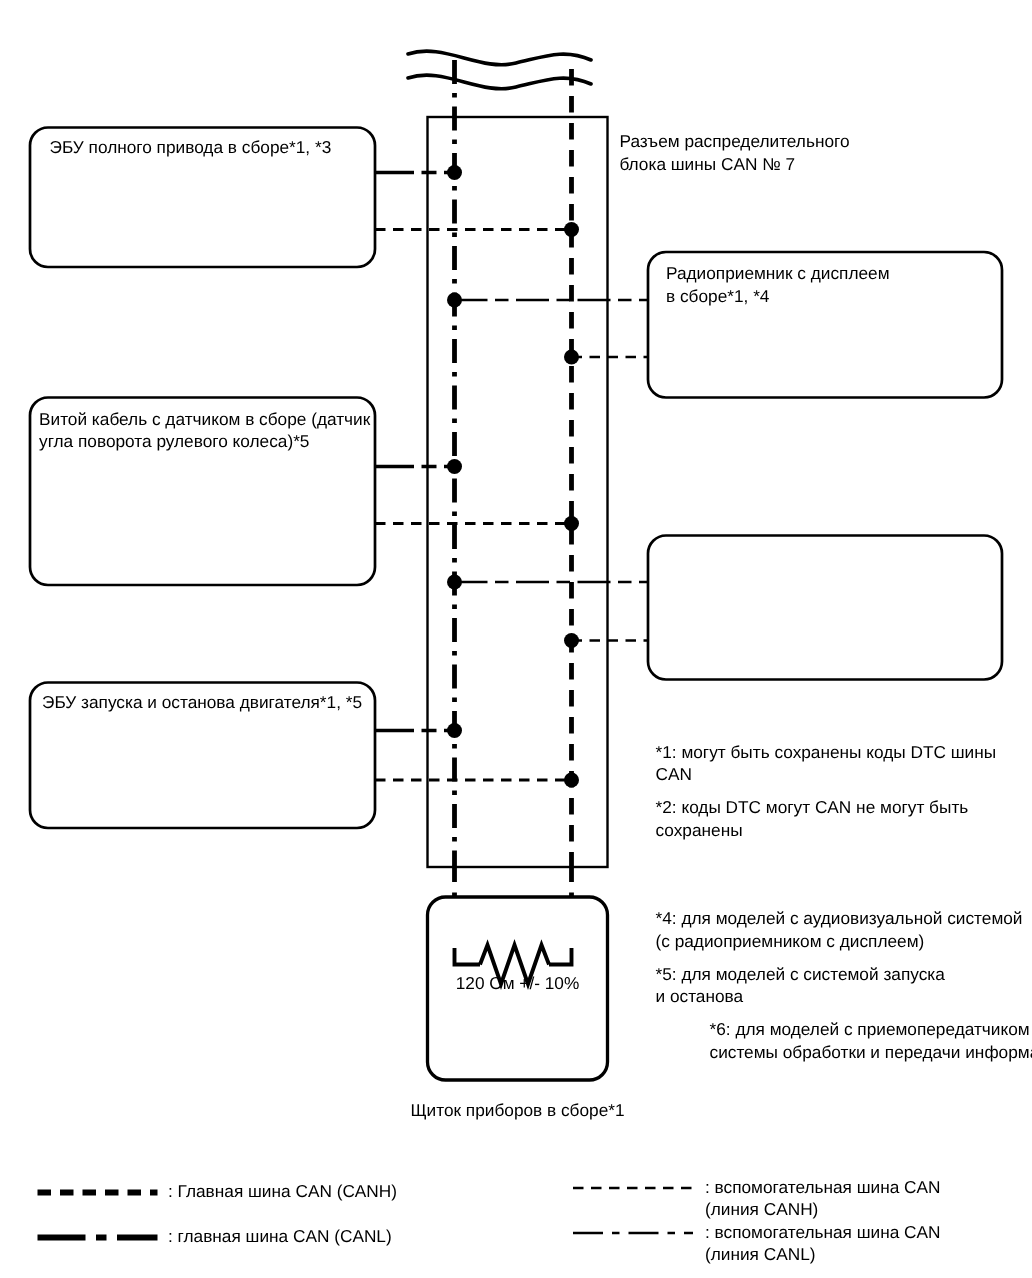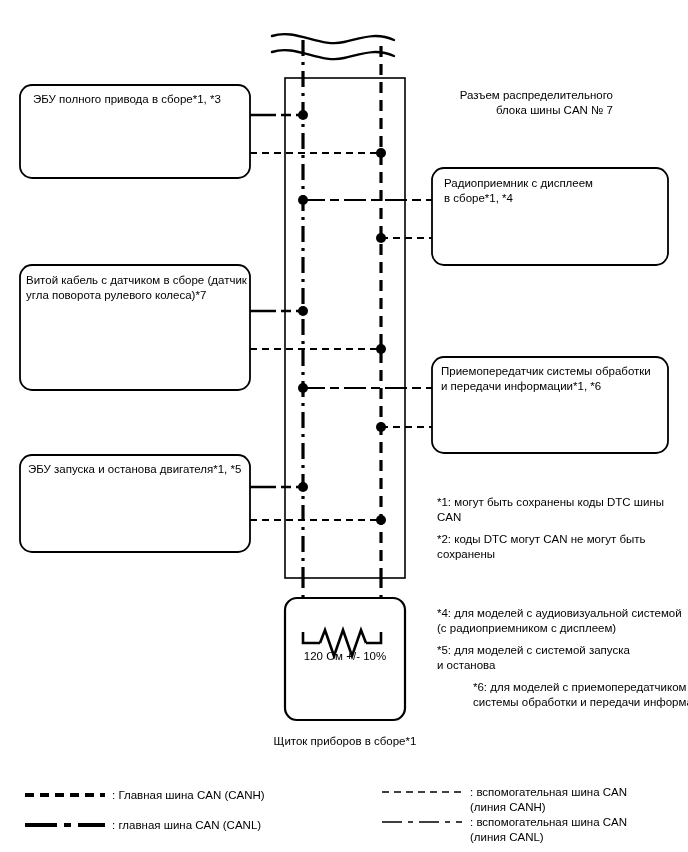--- a/index.html
+++ b/index.html
@@ -32,21 +32,20 @@
     line-height: 15px;
     color: #000;
     white-space: pre-line;
   }
   .plain-label {
     position: absolute;
     font-size: 11.5px;
     line-height: 15px;
     color: #000;
     white-space: pre-line;
-    text-align: right;
   }
   .note-item {
     position: absolute;
     font-size: 11.5px;
     line-height: 15px;
     white-space: pre-line;
   }
   .legend-text {
     position: absolute;
     font-size: 11.5px;
@@ -117,29 +116,27 @@
       <path d="M303,632 L303,643 L320,643"></path>
       <path d="M320,643 L325,630 L334,656 L343,630 L352,656 L361,630 L366,643"></path>
       <path d="M366,643 L381,643 L381,632"></path>
     </g>
 
   </svg>
 
   <div class="box-label" style="left:33px; top:92px; width:210px;">ЭБУ полного привода в сборе*1, *3</div>
 
   <div class="box-label" style="left:26px; top:273px; width:222px;">Витой кабель с датчиком в сборе (датчик
-угла поворота рулевого колеса)*7</div>
+угла поворота рулевого колеса)*5</div>
 
   <div class="box-label" style="left:28px; top:462px; width:218px;">ЭБУ запуска и останова двигателя*1, *5</div>
 
   <div class="box-label" style="left:444px; top:176px; width:218px;">Радиоприемник с дисплеем
 в сборе*1, *4</div>
 
-  <div class="box-label" style="left:441px; top:364px; width:224px;">Приемопередатчик системы обработки
-и передачи информации*1, *6</div>
 
   <div class="plain-label" style="left:413px; top:88px; width:200px;">Разъем распределительного
 блока шины CAN № 7</div>
 
   <div class="center-label" style="left:285px; top:650px; width:120px;">120 Ом +/- 10%</div>
 
   <div class="center-label" style="left:255px; top:735px; width:180px;">Щиток приборов в сборе*1</div>
 
   <div class="note-item" style="left:437px; top:495px; width:245px;">*1: могут быть сохранены коды DTC шины
 CAN</div>

